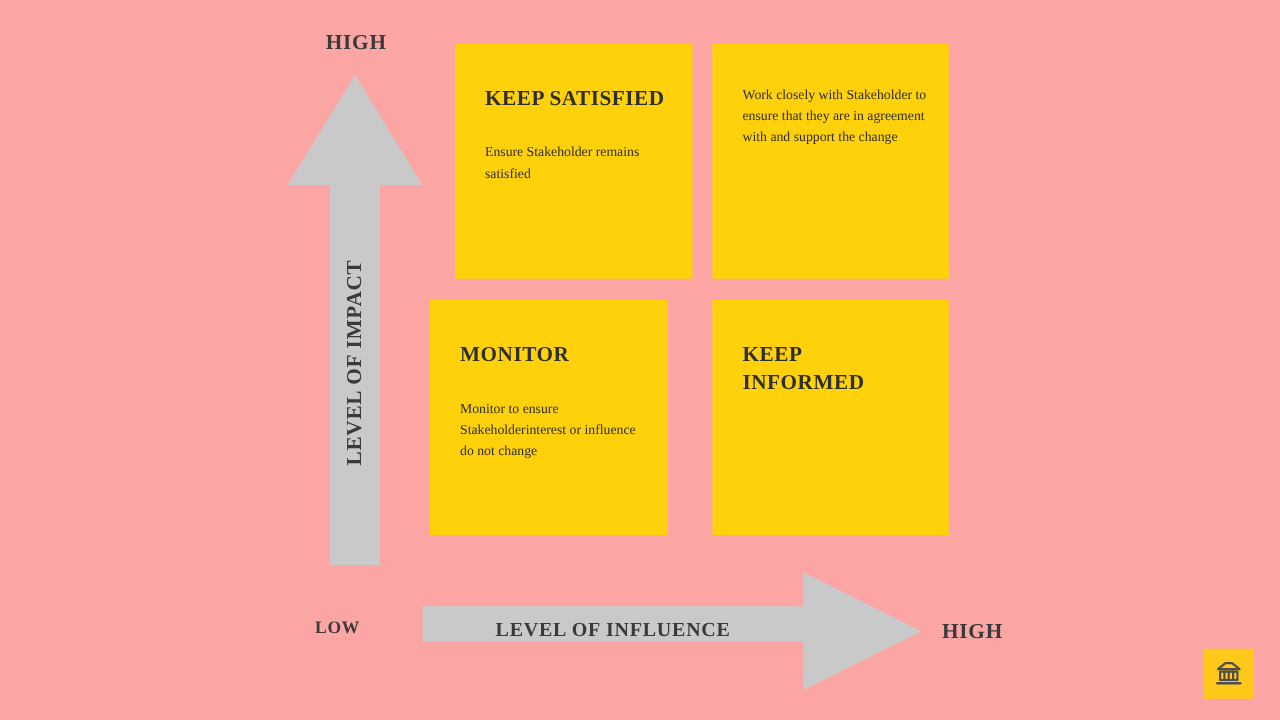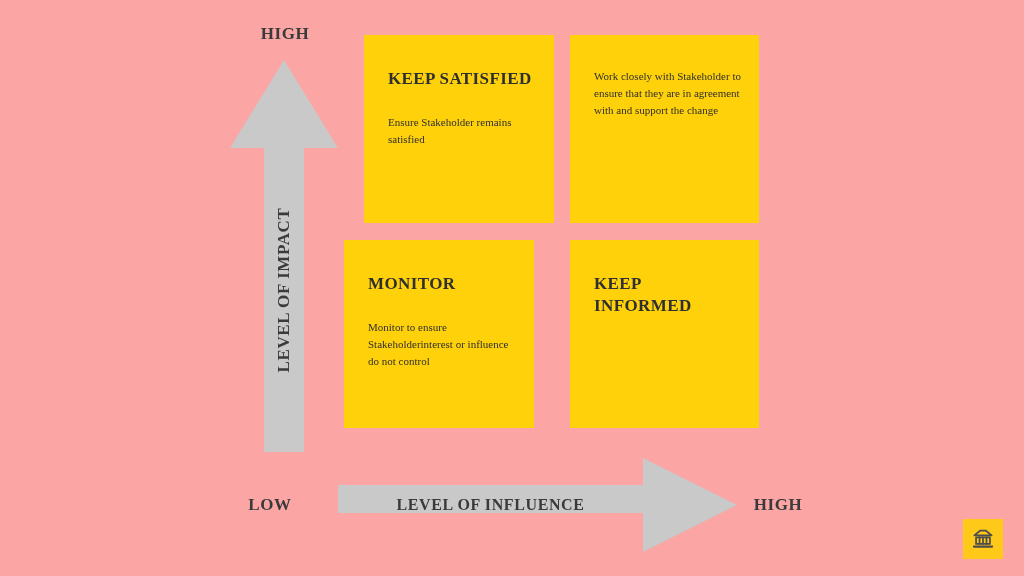--- a/index.html
+++ b/index.html
@@ -70,21 +70,21 @@
     line-height: 17px;
     color: #2f2f2f;
     margin: 0;
   }
 
   
   .x-low-label {
     position: absolute;
     left: 240px; top: 495px; width: 60px;
     text-align: center;
-    font-size: 17px; font-weight: 600; letter-spacing: 0.6px;
+    font-size: 14px; font-weight: 600; letter-spacing: 0.6px;
     color: #3a3a3a;
   }
   .x-arrow-shaft {
     position: absolute;
     left: 338px; top: 485px;
     width: 305px; height: 28px;
     background: #c9c9c9;
   }
   .x-axis-label {
     display: block;
@@ -131,21 +131,21 @@
 
   <div class="quadrant q-top-left">
     <h2 class="q-title">KEEP SATISFIED</h2>
     <p class="q-desc">Ensure Stakeholder remains satisfied</p>
   </div>
   <div class="quadrant q-top-right">
     <p class="q-desc">Work closely with Stakeholder to ensure that they are in agreement with and support the change</p>
   </div>
   <div class="quadrant q-bottom-left">
     <h2 class="q-title">MONITOR</h2>
-    <p class="q-desc">Monitor to ensure Stakeholderinterest or influence do not control</p>
+    <p class="q-desc">Monitor to ensure Stakeholderinterest or influence do not change</p>
   </div>
   <div class="quadrant q-bottom-right">
     <h2 class="q-title">KEEP INFORMED</h2>
   </div>
 
   <div class="x-low-label">LOW</div>
   <div class="x-arrow-shaft">
     <span class="x-axis-label">LEVEL OF INFLUENCE</span>
   </div>
   <div class="x-arrow-head"></div>

